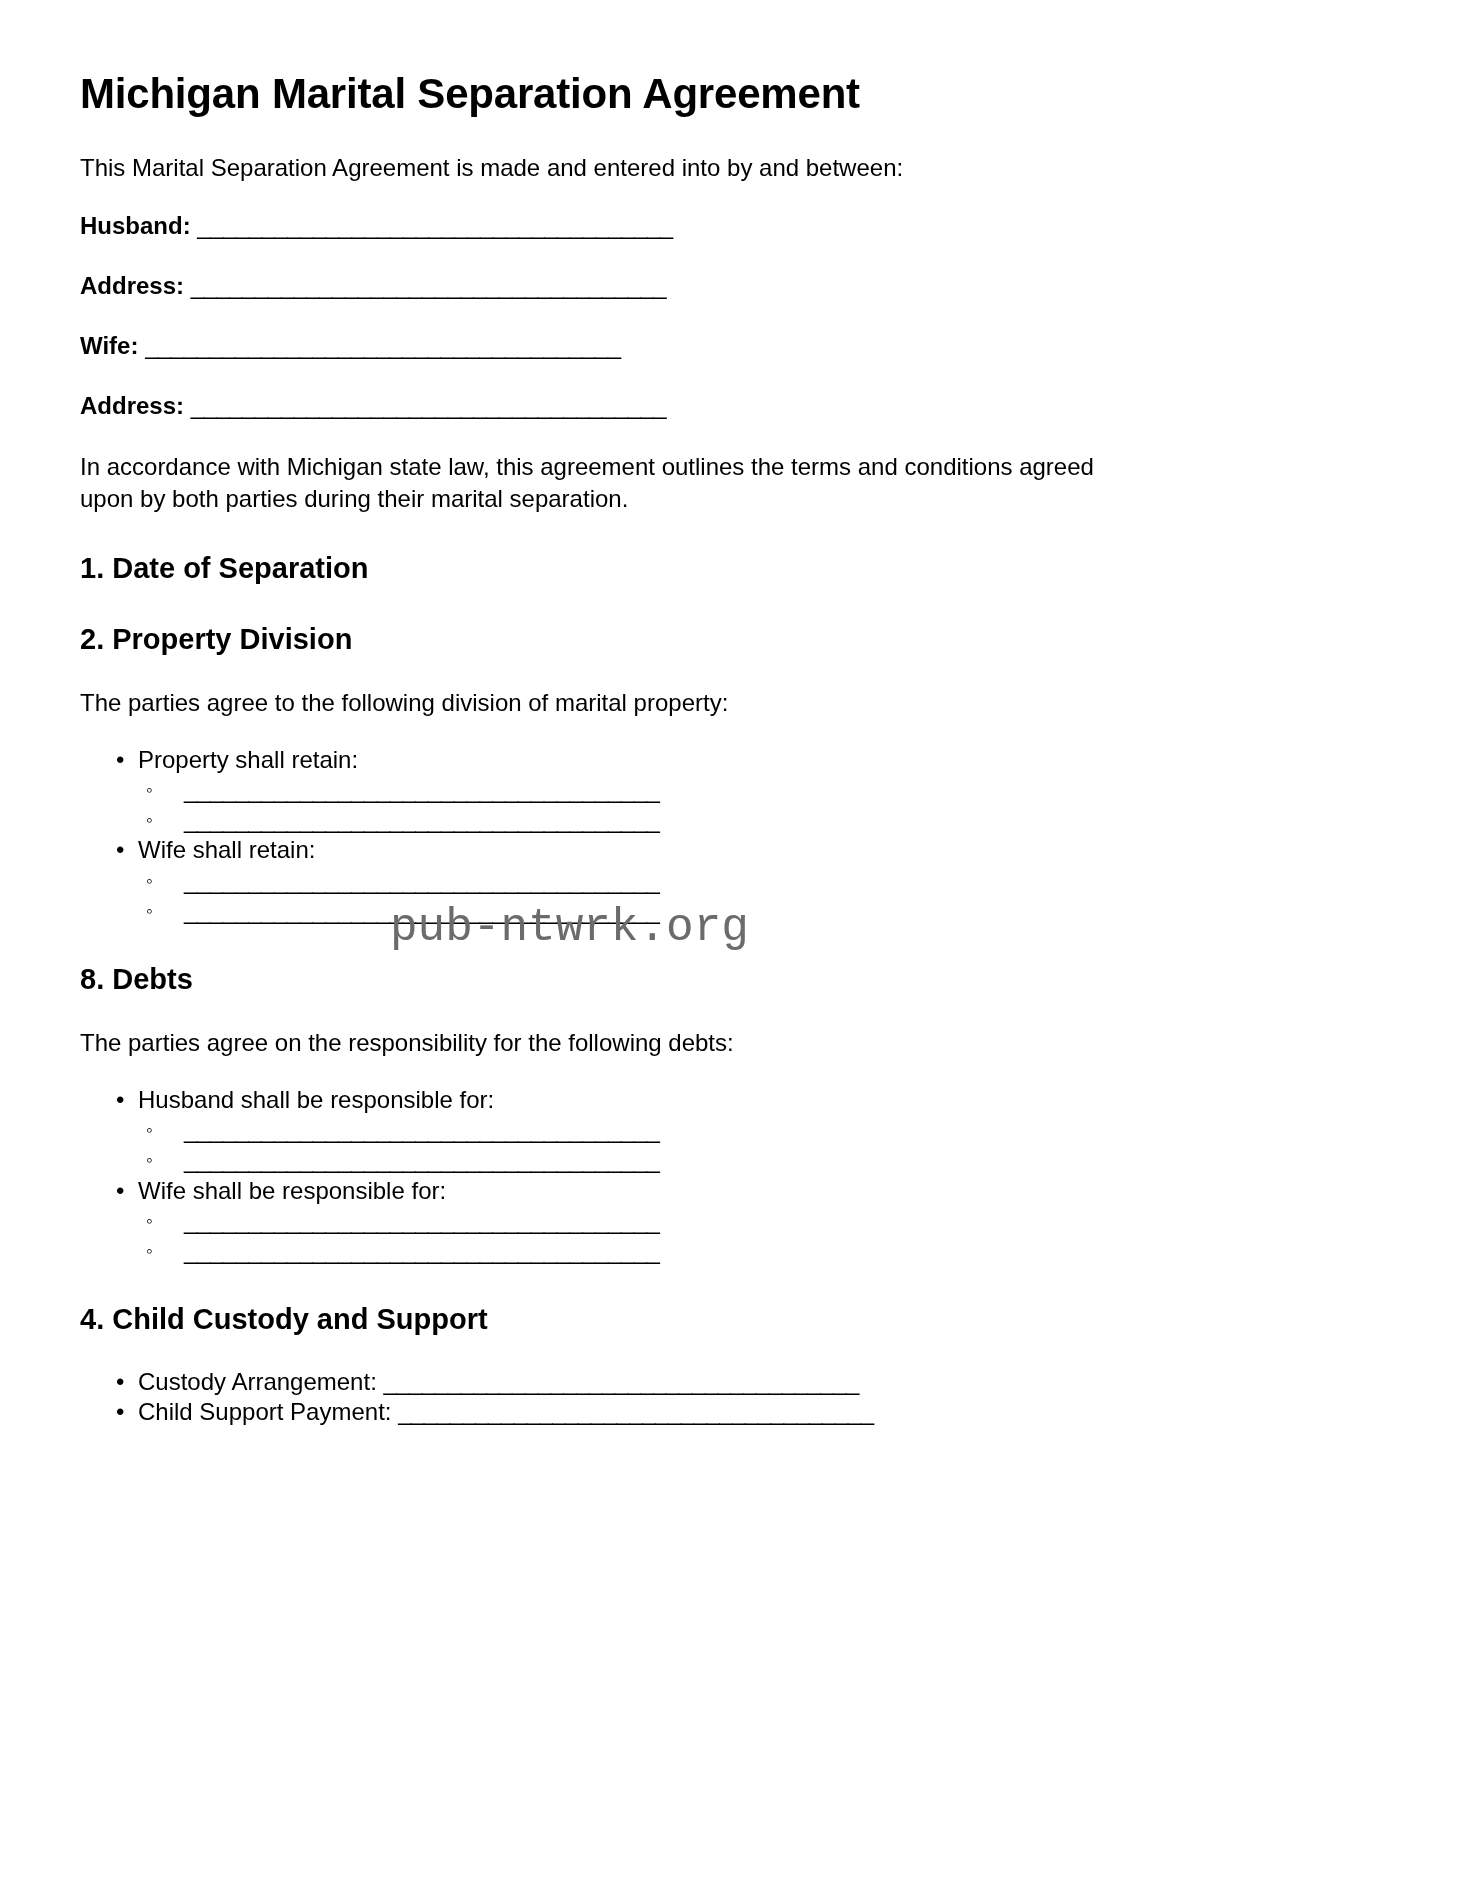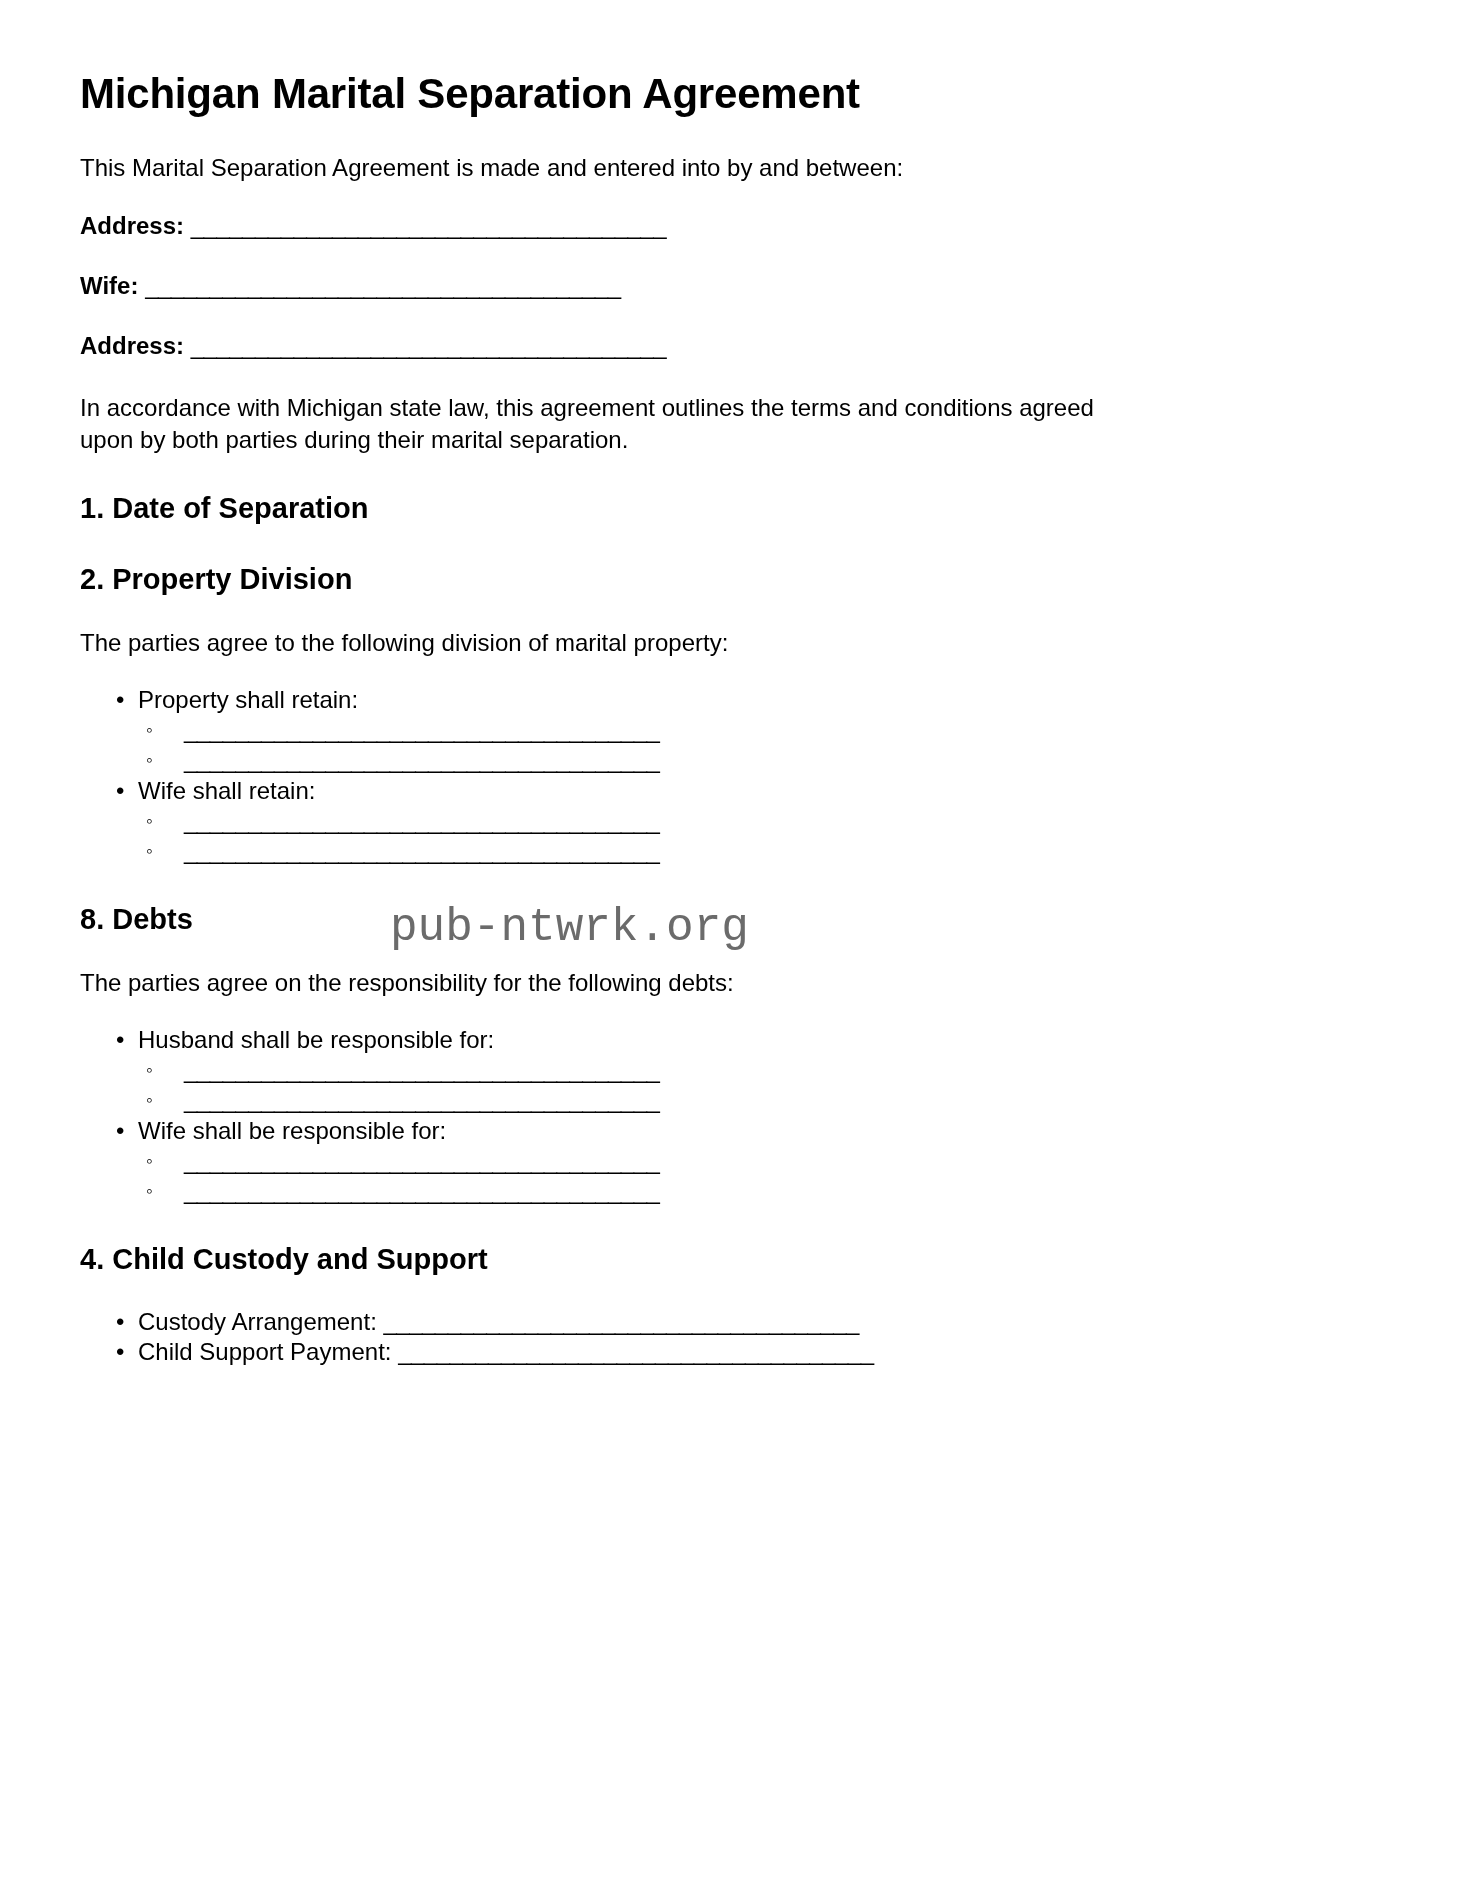--- a/index.html
+++ b/index.html
@@ -127,20 +127,24 @@
 </style>
 </head>
 <body>
 
 <div class="page">
 
   <h1 class="doc-title">Michigan Marital Separation Agreement</h1>
 
   <p class="para">This Marital Separation Agreement is made and entered into by and between:</p>
 
+  <div class="form-row">
+    <span class="lbl">Husband:</span>
+    <span class="blank">_____________________________________</span>
+  </div>
 
   <div class="form-row">
     <span class="lbl">Address:</span>
     <span class="blank">_____________________________________</span>
   </div>
 
   <div class="form-row">
     <span class="lbl">Wife:</span>
     <span class="blank">_____________________________________</span>
   </div>

